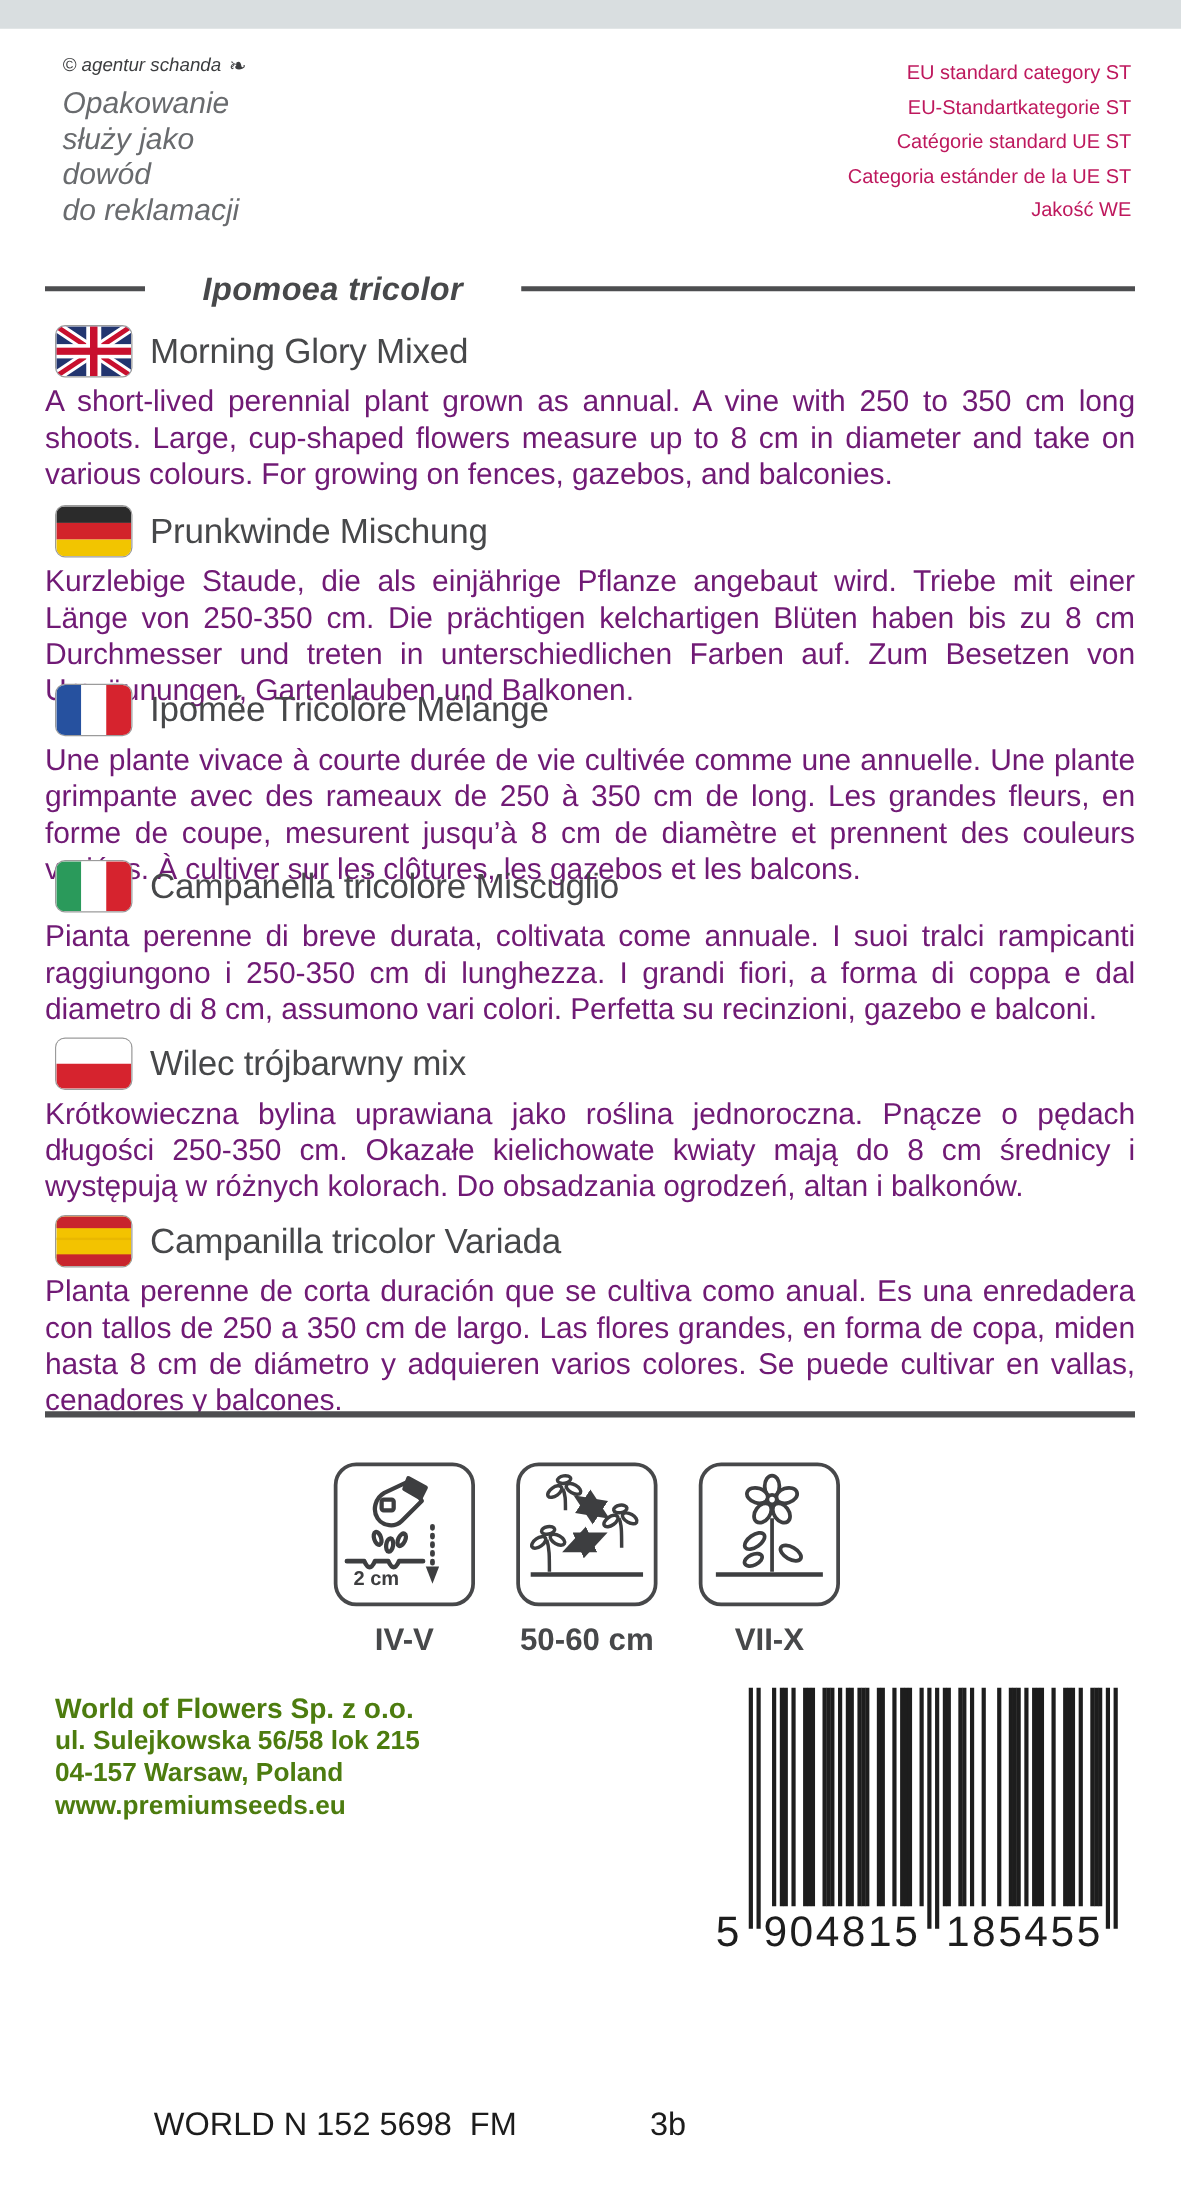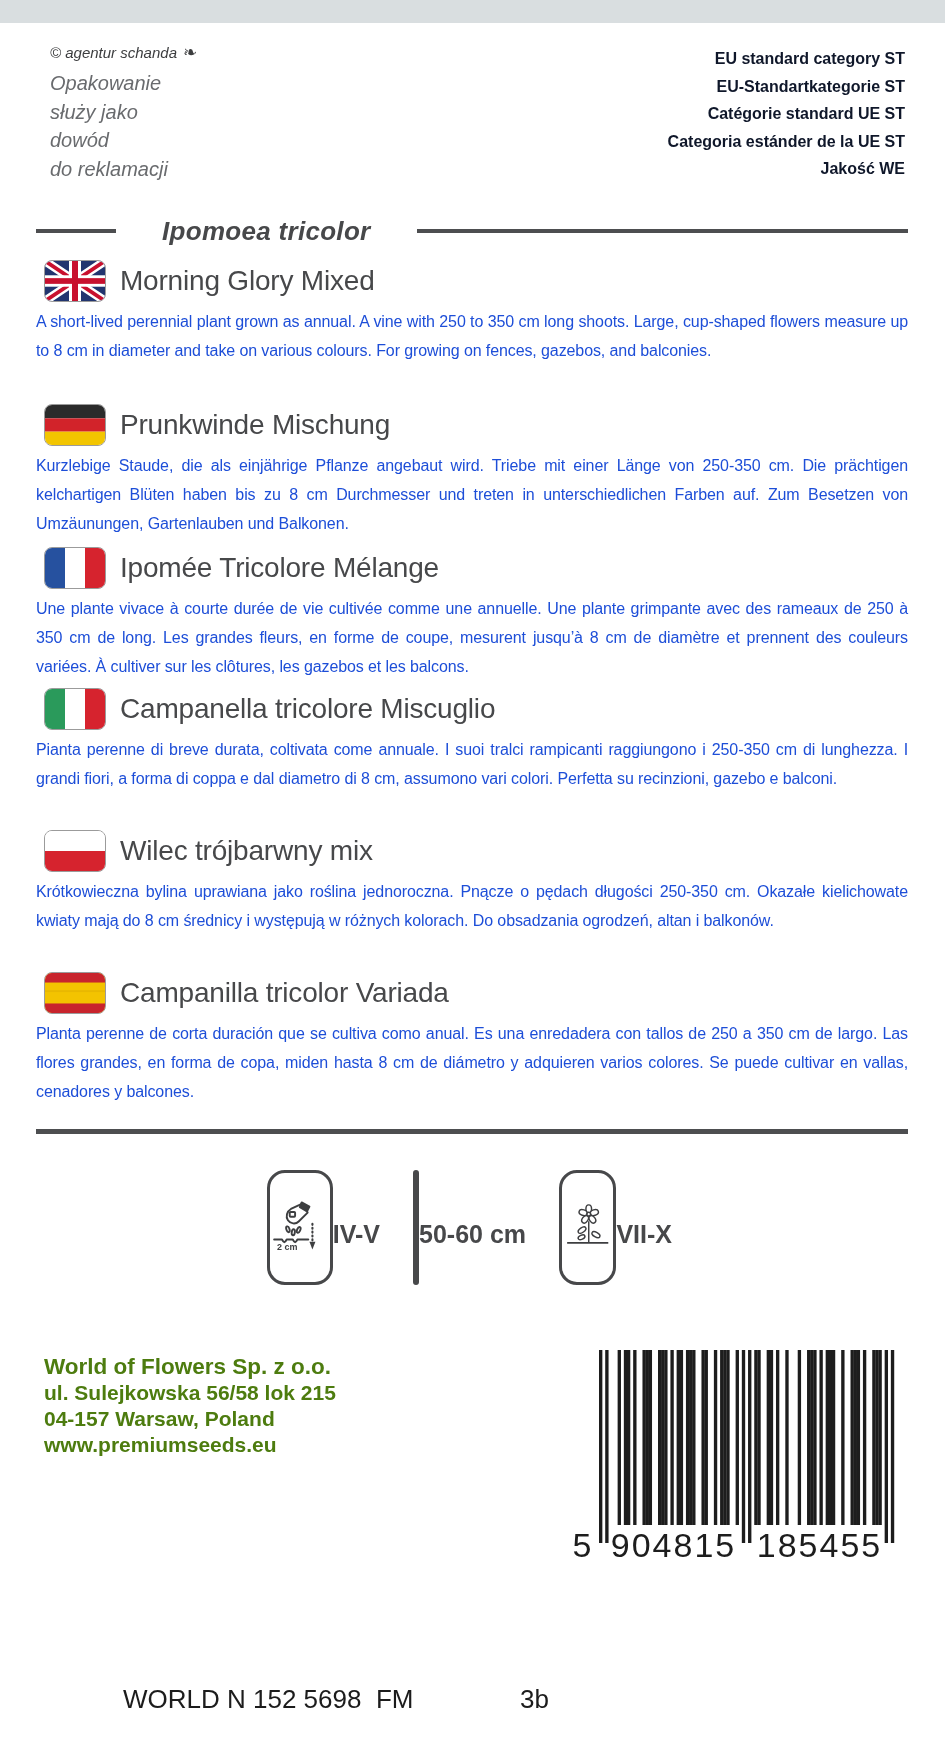--- a/index.html
+++ b/index.html
@@ -3,36 +3,36 @@
 <meta charset="utf-8">
 <style>
   html,body{margin:0;padding:0;}
   body{
     width:945px;height:1760px;position:relative;background:#ffffff;
     font-family:"Liberation Sans",sans-serif;color:#55565a;overflow:hidden;
   }
   .topbar{position:absolute;top:0;left:0;width:945px;height:23px;background:#d9dee0;}
   .copyright{position:absolute;left:50px;top:44px;font-size:15px;font-style:italic;color:#3c3d3f;display:flex;align-items:center;gap:6px;}
   .logo-glyph{font-style:normal;font-size:17px;line-height:1;}
-  .claim{position:absolute;left:50px;top:69px;font-style:italic;font-size:20px;line-height:28.5px;color:#696b6e;}
-  .eu-lines{position:absolute;right:40px;top:45px;text-align:right;font-size:16px;line-height:27.5px;color:#0f172a;font-weight:bold;}
+  .claim{position:absolute;left:50px;top:69px;font-style:italic;font-size:24px;line-height:28.5px;color:#696b6e;}
+  .eu-lines{position:absolute;right:40px;top:45px;text-align:right;font-size:16px;line-height:27.5px;color:#be185d;}
   .title-row{position:absolute;top:214px;left:36px;width:872px;display:flex;align-items:center;height:34px;gap:29px;}
   .rule{height:4px;background:#4d4e50;}
   .rule-left{width:80px;}
   .rule-right{flex:1;}
   .title-text{font-size:26px;font-weight:bold;font-style:italic;color:#47484a;margin:0 17px;white-space:nowrap;letter-spacing:.3px;}
   .section{position:absolute;left:36px;width:872px;}
   .section-head{display:flex;align-items:center;height:42px;}
   .flag{width:62px;height:42px;border-radius:8px;overflow:hidden;border:1px solid #9b9b9b;box-sizing:border-box;margin-left:8px;flex:0 0 auto;background:#fff;}
   .flag svg{display:block;width:100%;height:100%;}
   .section-heading{font-size:28px;font-weight:normal;color:#47484a;margin-left:14px;letter-spacing:-.2px;white-space:nowrap;}
-  .section-body{margin:5px 0 0 0;font-size:16px;line-height:29px;text-align:justify;color:#1d4ed8;letter-spacing:-.1px;}
+  .section-body{margin:5px 0 0 0;font-size:24px;line-height:29px;text-align:justify;color:#701a75;letter-spacing:-.1px;}
   .divider{position:absolute;left:36px;top:1129px;width:872px;height:5px;background:#4d4e50;}
   .picto-row{position:absolute;left:267px;top:1170px;display:flex;gap:33px;}
-  .picto{width:113px;display:flex;align-items:center;}
+  .picto{width:113px;display:flex;flex-direction:column;align-items:center;}
   .picto-box{width:113px;height:115px;border:3.5px solid #47484a;border-radius:18px;box-sizing:border-box;background:#fff;}
   .picto-box svg{display:block;width:100%;height:100%;}
   .picto-label{margin-top:13px;font-size:25px;font-weight:bold;color:#47484a;white-space:nowrap;}
   .company{position:absolute;left:44px;top:1354px;font-weight:bold;color:#4d7c0f;font-size:21px;line-height:26px;}
   .company-name{font-size:22.5px;}
   .barcode{position:absolute;left:560px;top:1350px;}
   .footer-batch{position:absolute;left:123px;top:1684px;font-size:26px;color:#1c1c1c;white-space:pre;}
   .footer-code{position:absolute;left:520px;top:1684px;font-size:26px;color:#1c1c1c;}
 </style>
 </head>

